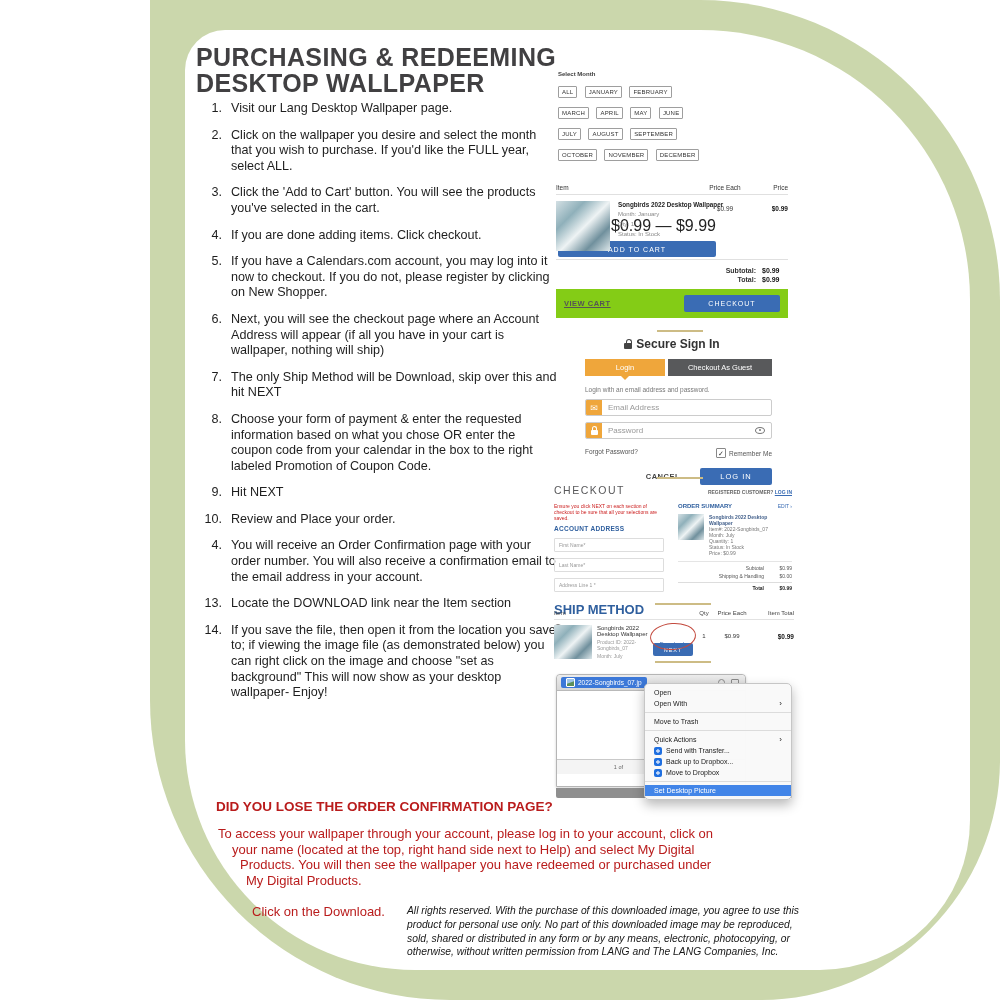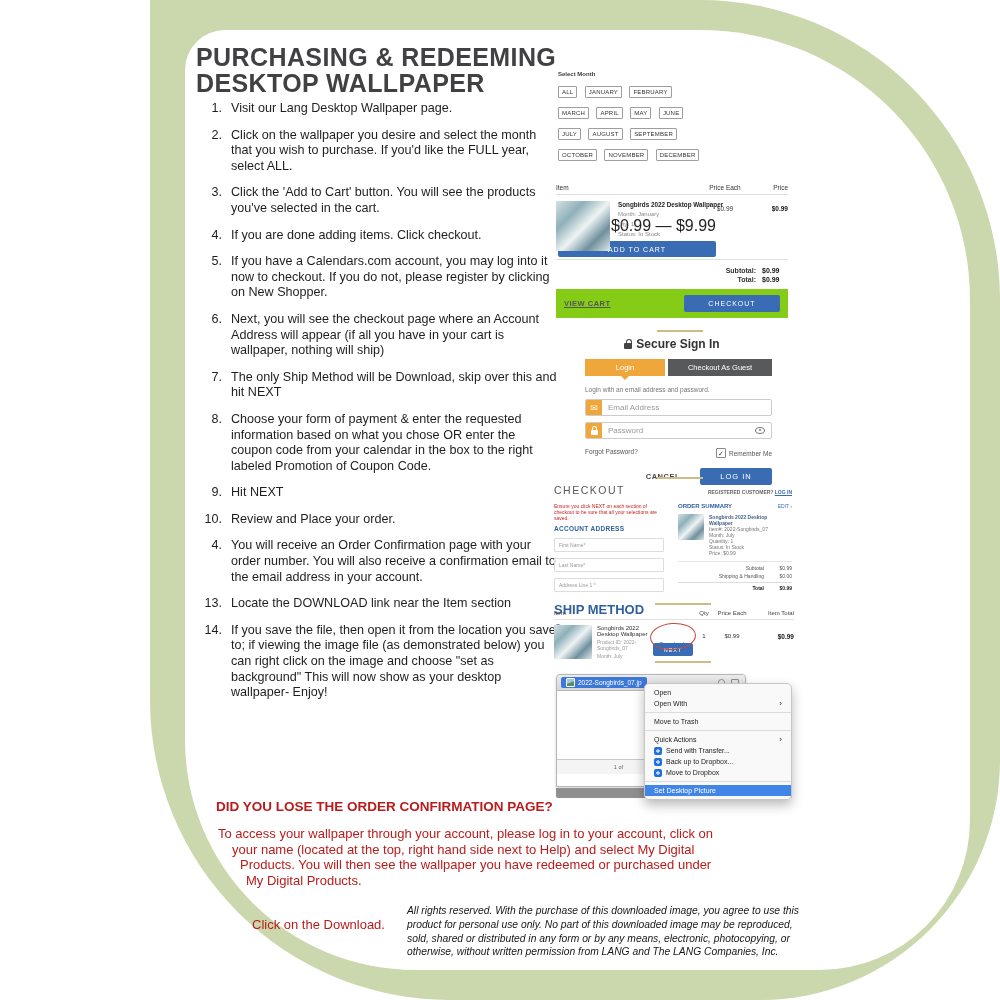--- a/index.html
+++ b/index.html
@@ -19,21 +19,21 @@
   .step{display:flex;margin-bottom:11px;font-size:12.6px;line-height:15.6px;color:#1e1e1e;}
   .step .num{width:24px;text-align:right;margin-right:9px;flex:none;}
   .step .txt{flex:1;}
 
   #lost{position:absolute;left:200px;top:799px;width:560px;font-size:13px;line-height:15.8px;color:#b91c1c;}
   .lost-h{font-size:13.5px;font-weight:bold;padding-left:16px;}
   .lost-l1{padding-left:18px;margin-top:11px;}
   .lost-l2{padding-left:32px;}
   .lost-l3{padding-left:40px;}
   .lost-l4{padding-left:46px;}
-  .lost-click{padding-left:52px;margin-top:28px;}
+  .lost-click{padding-left:52px;margin-top:15px;}
   #legal{position:absolute;left:407px;top:904px;width:395px;font-size:10.3px;font-style:italic;
     line-height:13.8px;color:#161616;}
 
   
   .blue-btn{background:#3a6cb4;color:#fff;display:flex;align-items:center;justify-content:center;
     border-radius:2px;letter-spacing:1px;}
   .thumb-img{background:linear-gradient(135deg,#d4e0e4 0%,#8fb0ba 28%,#eef3f4 52%,#70909d 76%,#dde7ea 100%);}
   .tan-line{position:absolute;height:2px;background:#cdbc85;}
 
   

